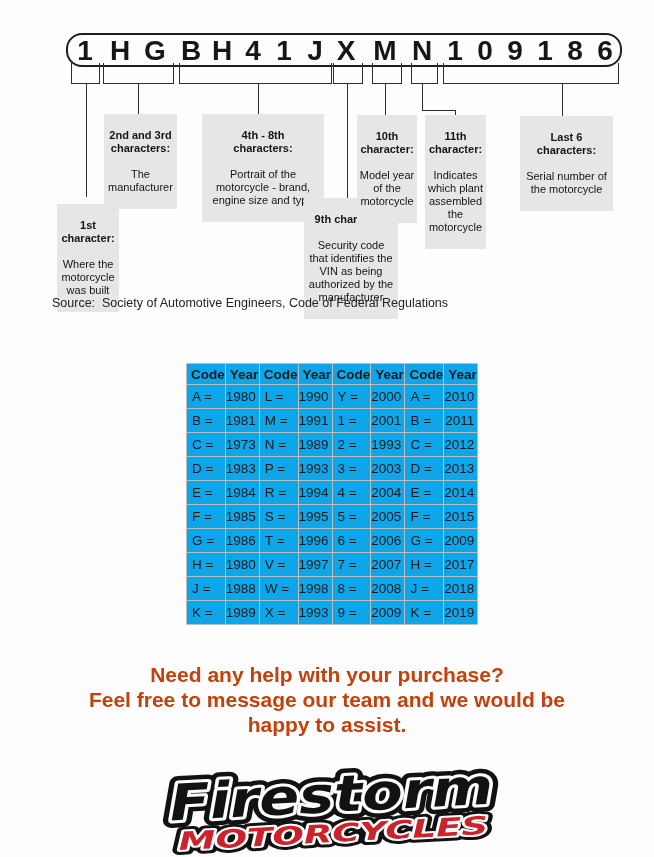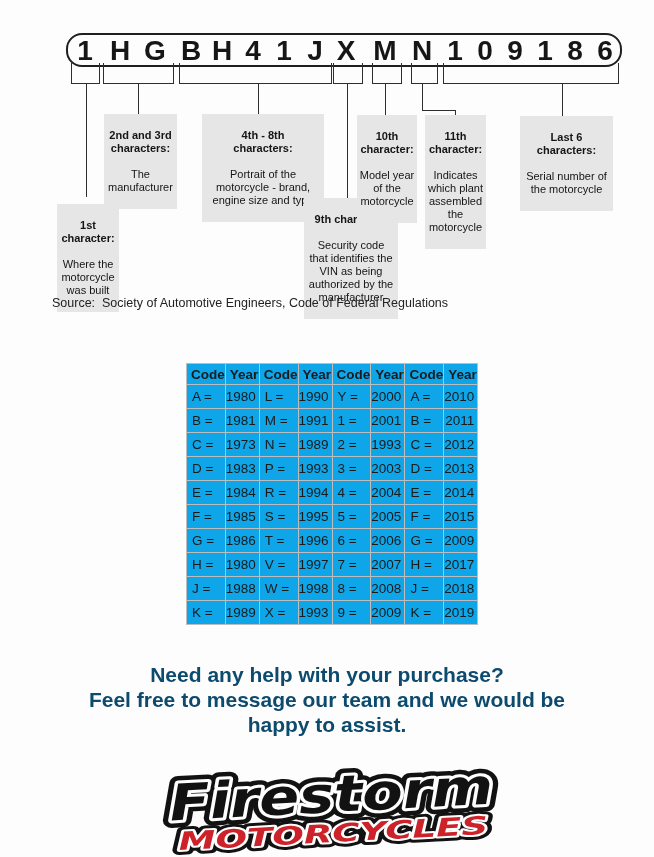--- a/index.html
+++ b/index.html
@@ -84,21 +84,21 @@
   }
   .yc-table td{height:23px;padding:0 0 0 5px;}
   .yc-table td.year{text-align:right;padding:0 3px 0 0;}
   .col-code{width:37px;}
   .col-year{width:33px;}
 
   
   .help-text{
     position:absolute;left:0;top:662px;width:654px;
     text-align:center;font-weight:bold;font-size:21px;line-height:25px;
-    color:#0c4a6e;white-space:pre-line;
+    color:#c2410c;white-space:pre-line;
   }
 
   
   .logo{
     position:absolute;left:132px;top:760px;width:400px;height:96px;
     transform:rotate(-3deg);
   }
 </style>
 </head>
 <body>

